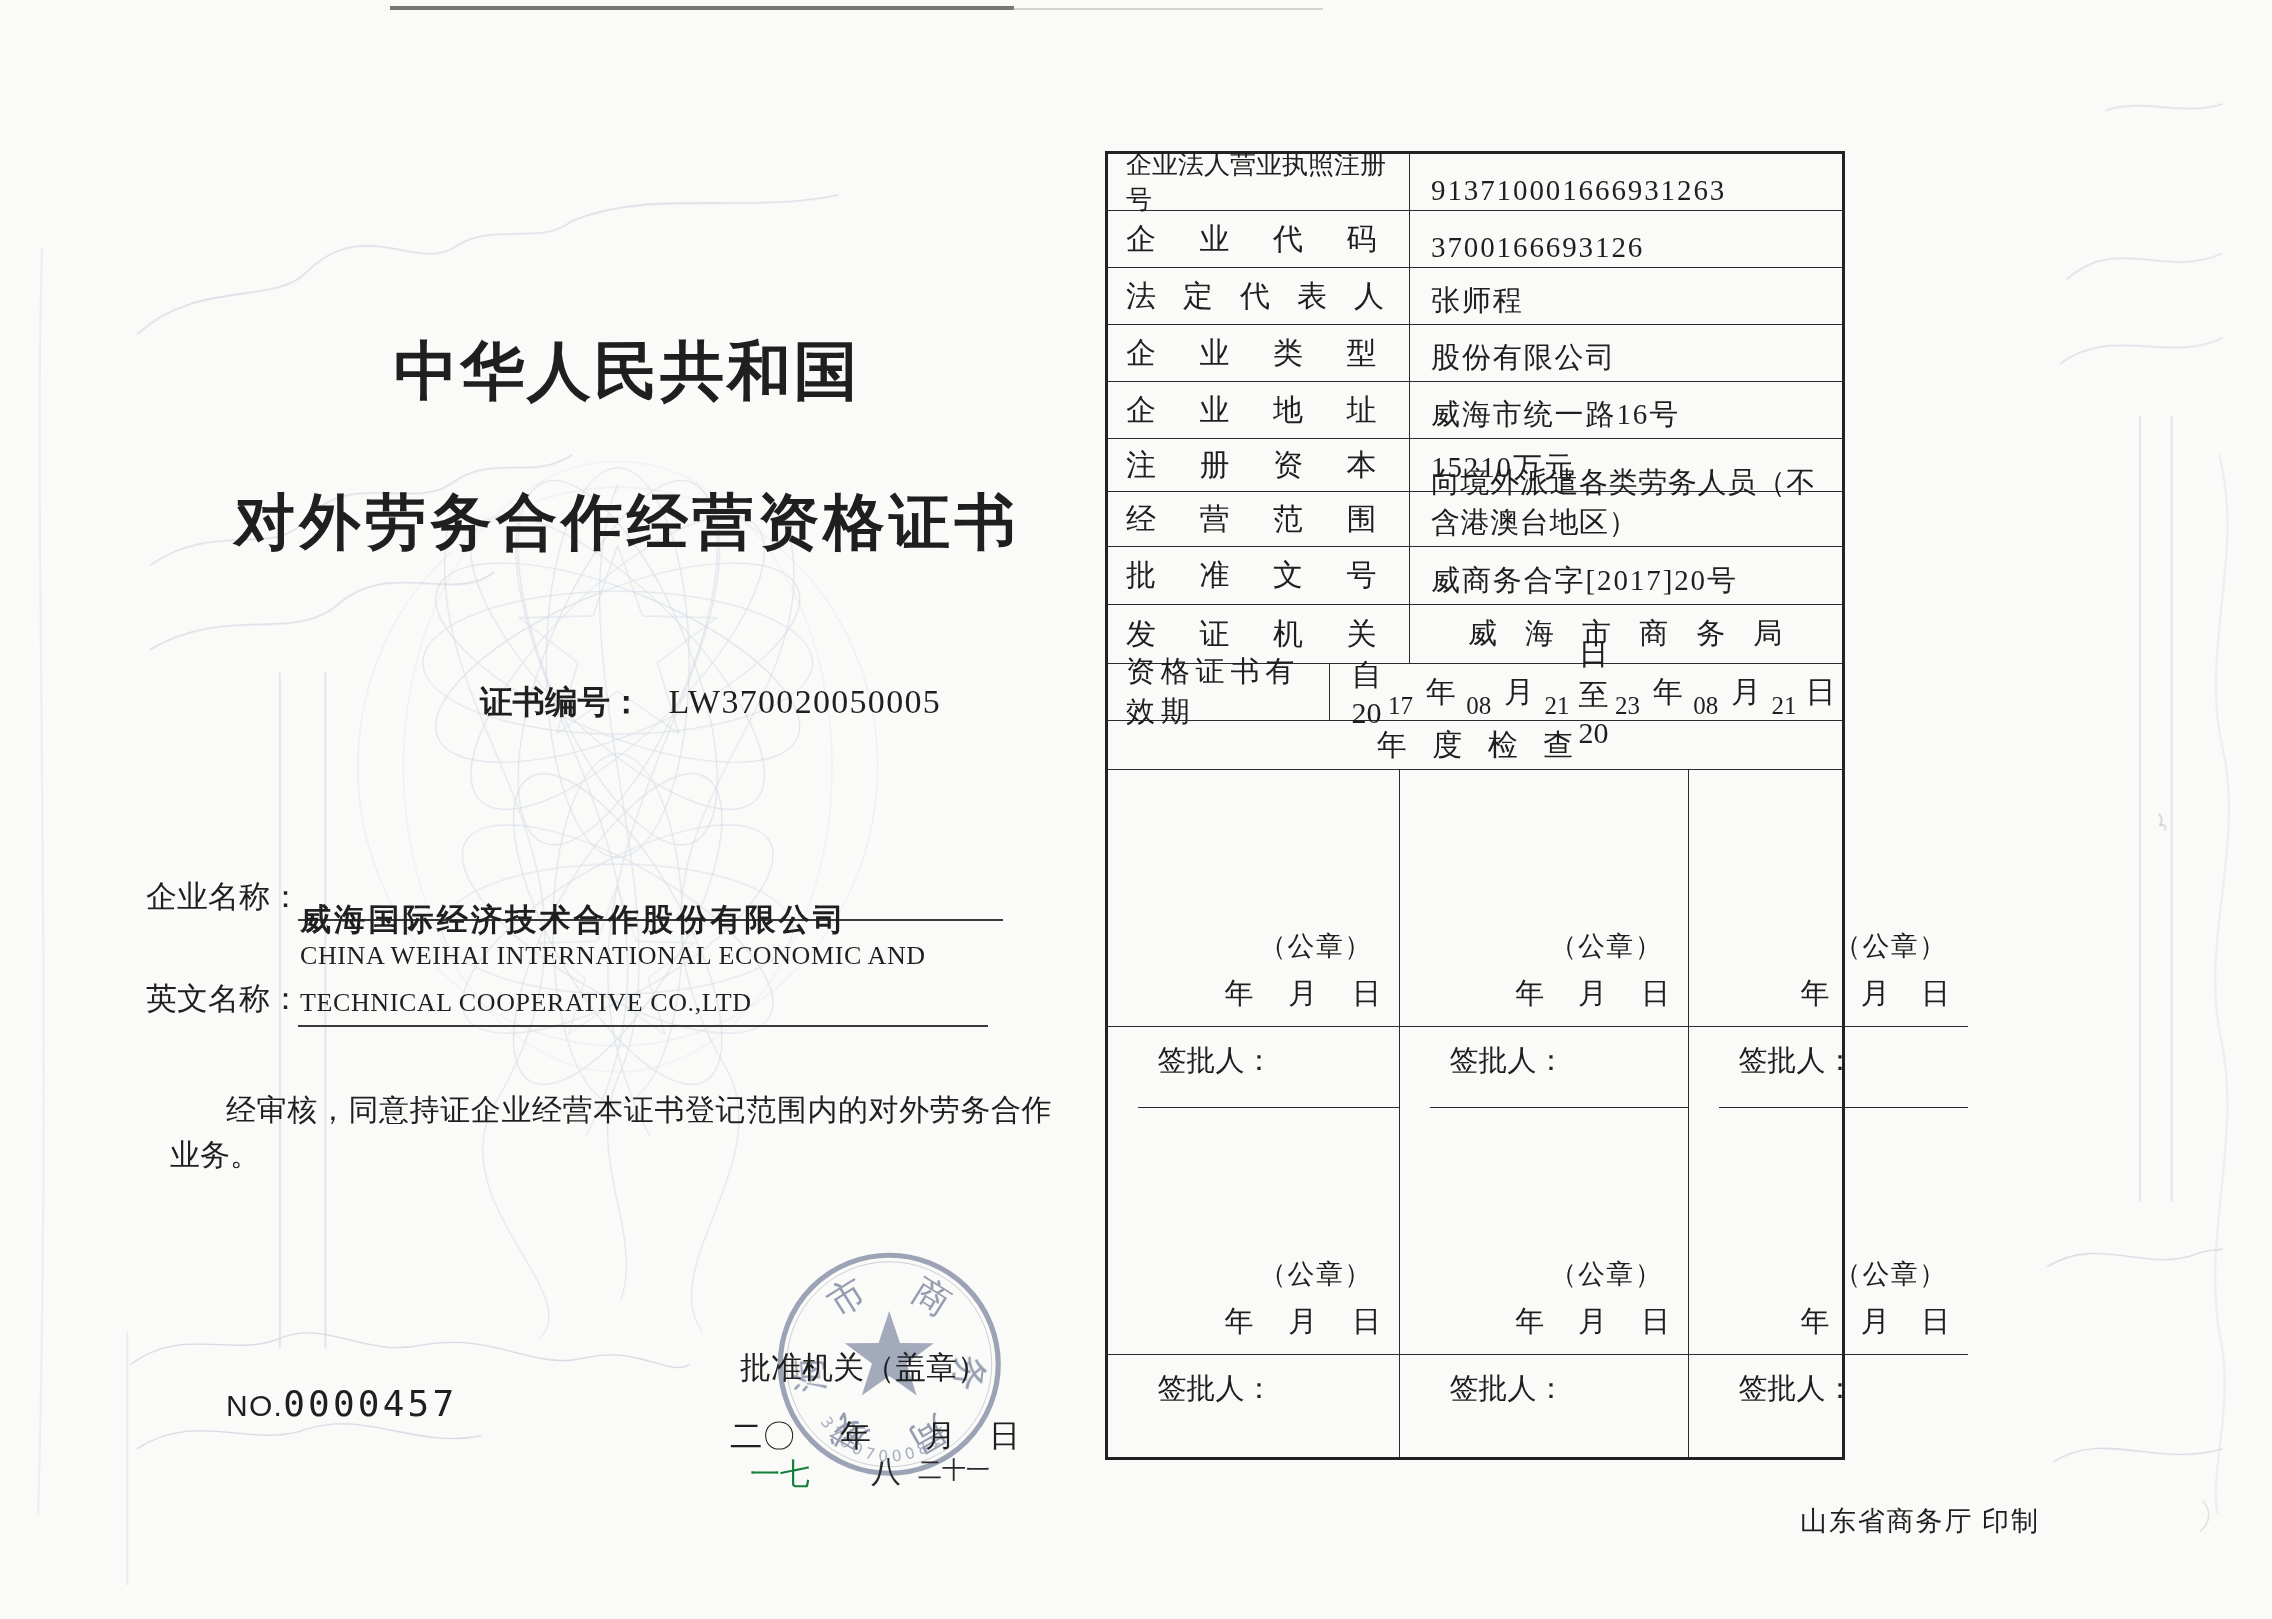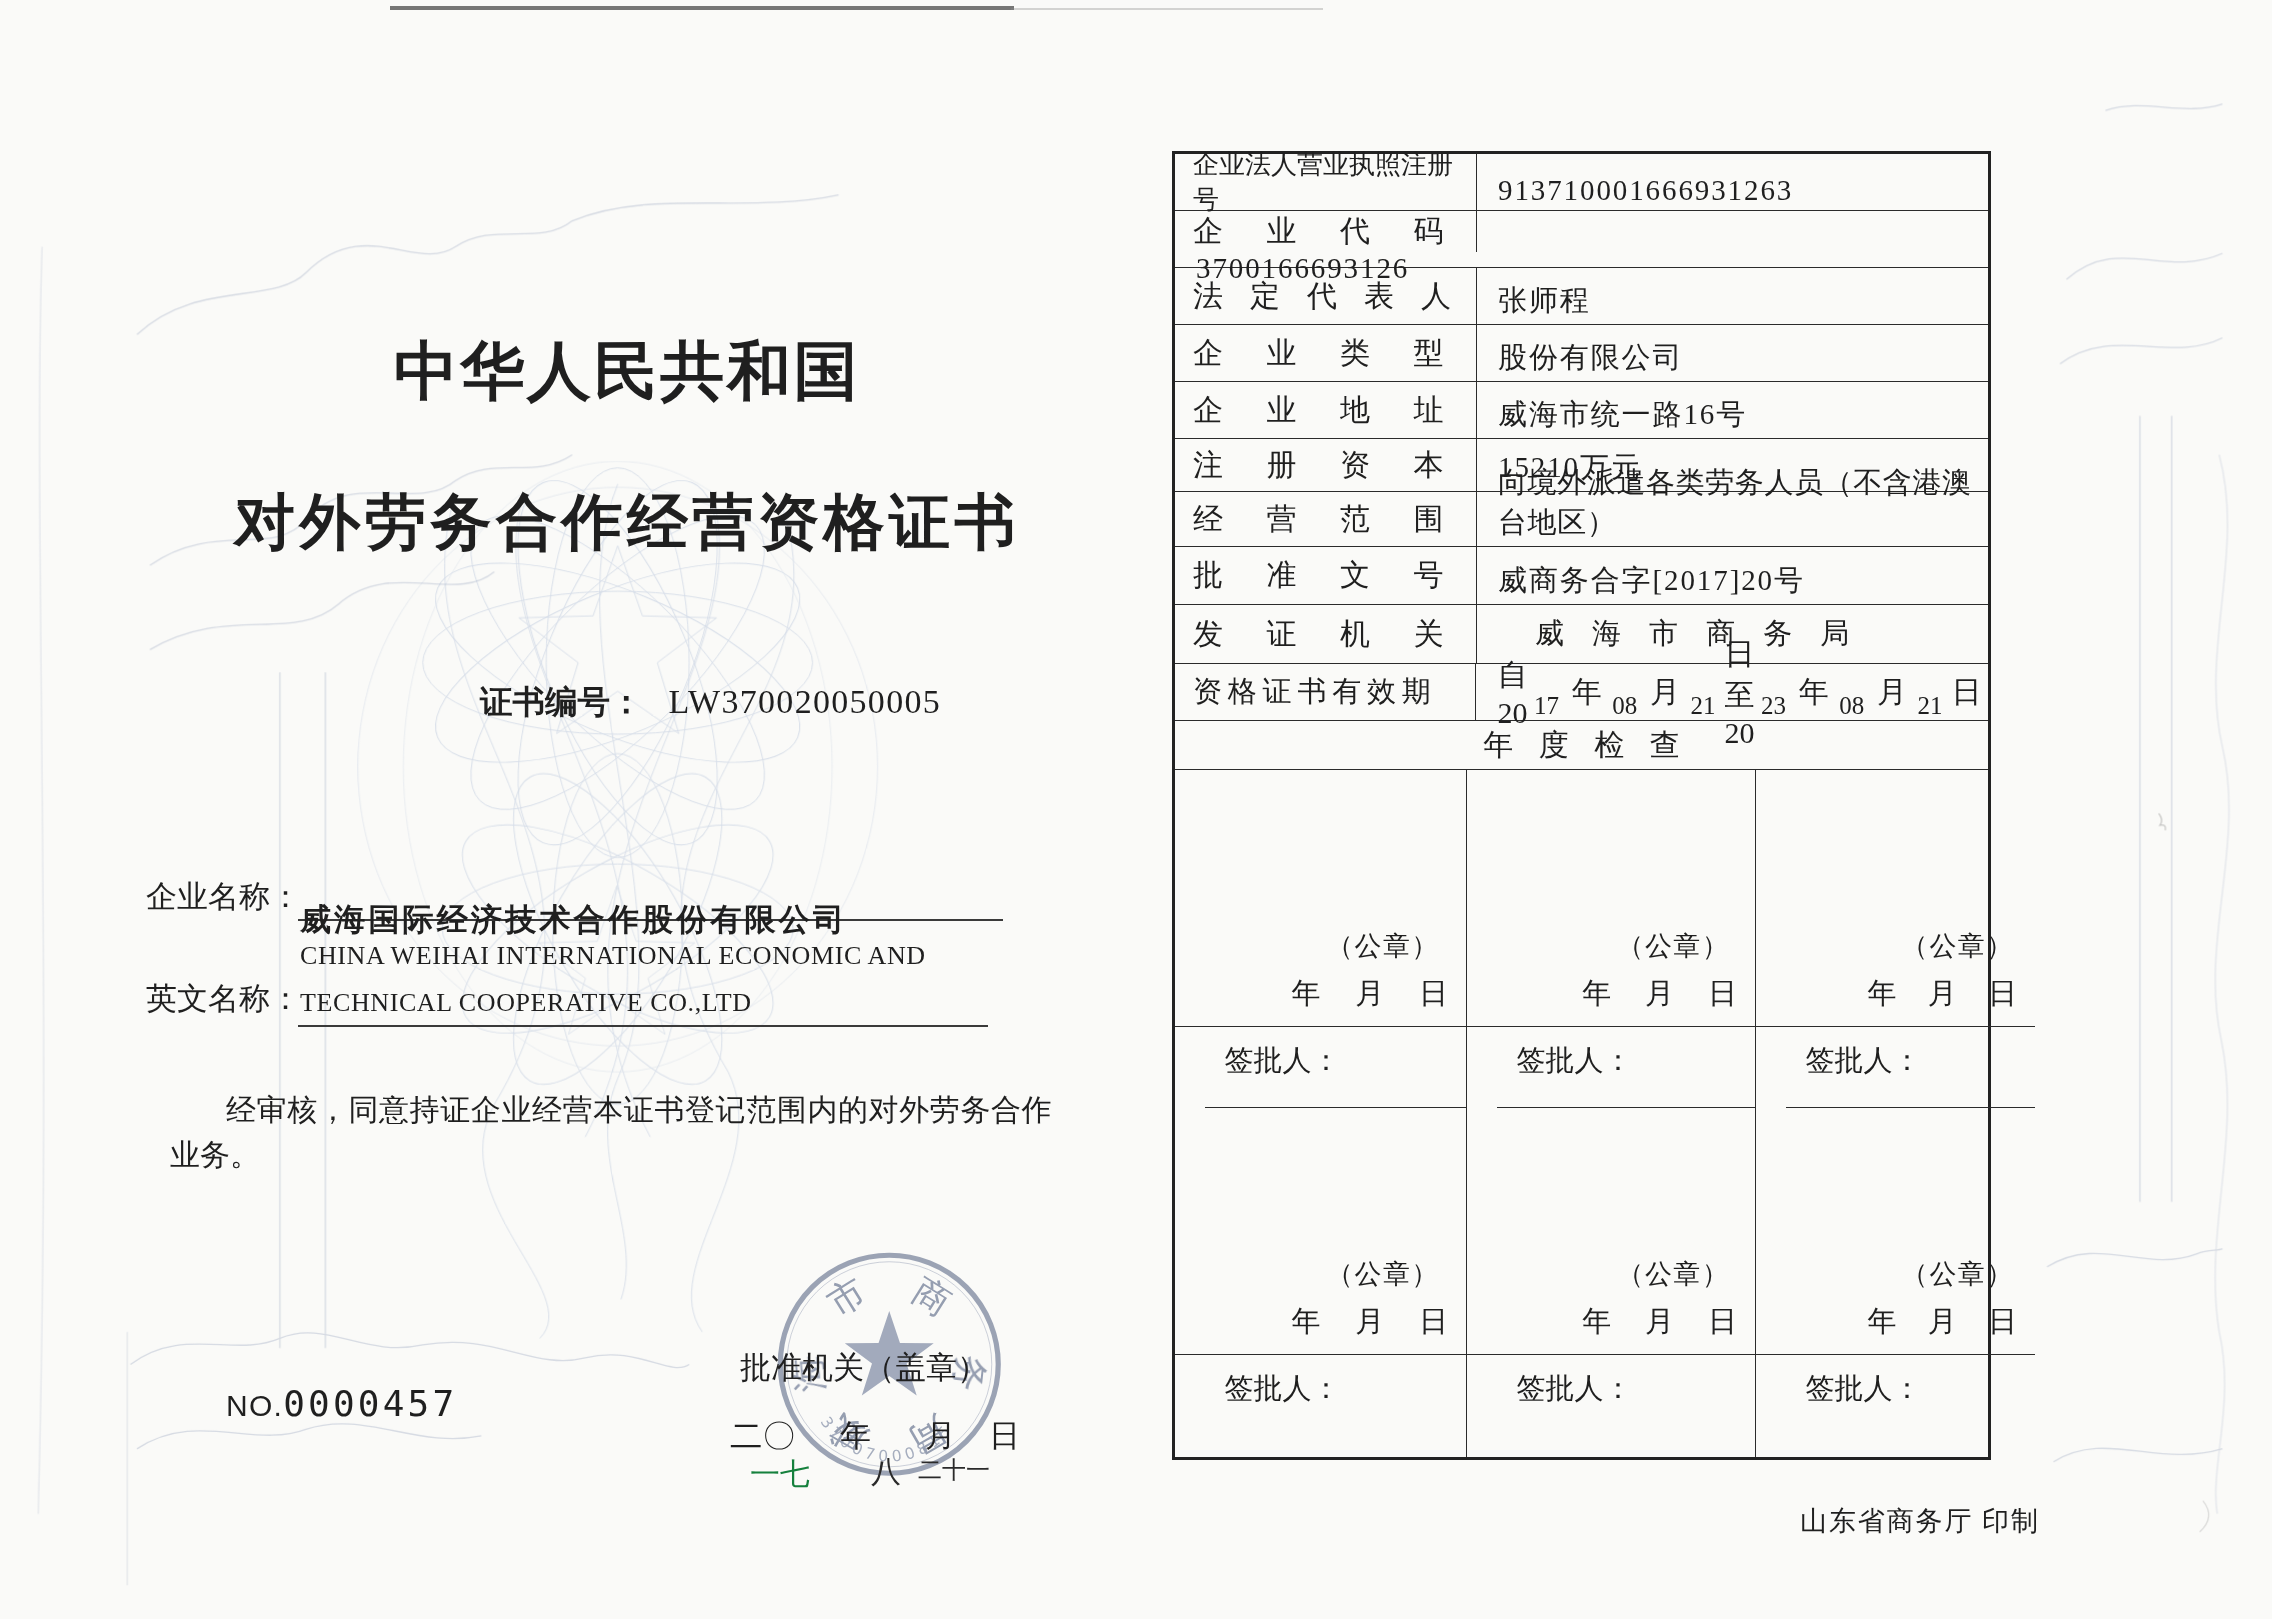--- a/index.html
+++ b/index.html
@@ -27,21 +27,21 @@
   .serial .digits{font-family:"DejaVu Sans Mono","Liberation Mono",monospace;font-size:36px;letter-spacing:3.2px;}
   .approval-label{left:740px;top:1347px;font-size:31px;z-index:3;}
   .dprefix{left:730px;top:1415px;font-size:32.5px;z-index:3;}
   .dyl{left:840px;top:1415px;font-size:31px;z-index:3;}
   .dml{left:925px;top:1415px;font-size:31px;z-index:3;}
   .ddl{left:989px;top:1415px;font-size:31px;z-index:3;}
   .dyv{left:750px;top:1454px;font-size:30px;color:#15803d;z-index:3;}
   .dmv{left:871px;top:1452px;font-size:30px;color:#2a2a2a;z-index:3;}
   .ddv{left:918px;top:1454px;font-size:24px;color:#2a2a2a;z-index:3;}
   
-  #tbl{left:1172px;top:151px;width:819px;z-index:2;border:3.2px solid #222;box-sizing:border-box;background:transparent;}
+  #tbl{left:1105px;top:151px;width:740px;z-index:2;border:3.2px solid #222;box-sizing:border-box;background:transparent;}
   .trow{display:flex;border-bottom:1.9px solid #2b2b2b;box-sizing:border-box;}
   .lcell{width:302px;border-right:1.9px solid #2b2b2b;box-sizing:border-box;display:flex;align-items:center;
          padding-left:18px;font-size:27px;}
   .vcell{flex:1;display:flex;align-items:flex-end;padding:0 6.5px 2.6px 21px;font-size:29px;letter-spacing:1.9px;box-sizing:border-box;}
   .vcenter{align-items:center;padding-bottom:0;}
   .sp4{word-spacing:36px;font-size:30px;}
   .sp5{word-spacing:19.5px;font-size:30px;text-align:right;}
   .sp7{letter-spacing:5.8px;font-size:29px;}
   .spval{word-spacing:17px;padding-left:58px;}
   .validity-line{display:flex;align-items:center;font-size:30px;letter-spacing:0;}
@@ -175,21 +175,21 @@
   <div class="abs dyv">一七</div>
   <div class="abs dmv">八</div>
   <div class="abs ddv">二十一</div>
 
   <div id="tbl" class="abs">
 
     <div class="trow" style="height:57px;">
       <div class="lcell" style="font-size:26px;">企业法人营业执照注册号</div>
       <div class="vcell">913710001666931263</div>
     </div>
-    <div class="trow" style="height:57px;flex-direction:column;">
+    <div class="trow" style="height:57px;">
       <div class="lcell sp4">企 业 代 码</div>
       <div class="vcell">3700166693126</div>
     </div>
     <div class="trow" style="height:57px;">
       <div class="lcell sp5">法 定 代 表 人</div>
       <div class="vcell">张师程</div>
     </div>
     <div class="trow" style="height:57px;">
       <div class="lcell sp4">企 业 类 型</div>
       <div class="vcell">股份有限公司</div>

